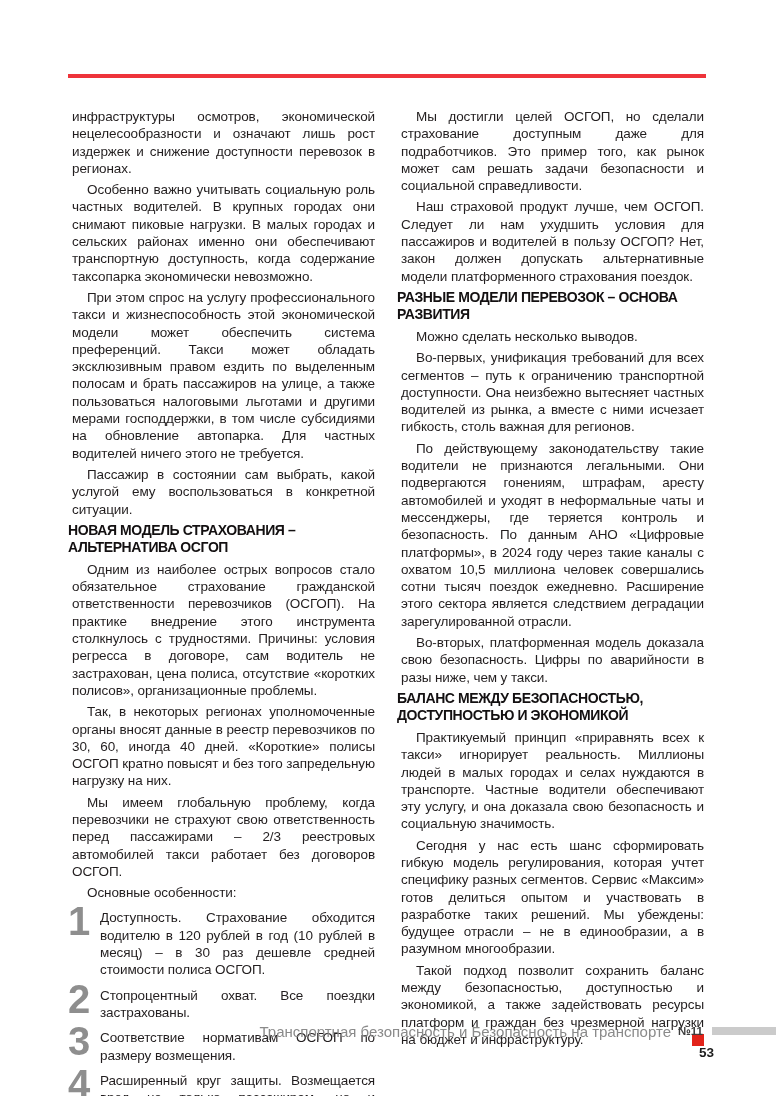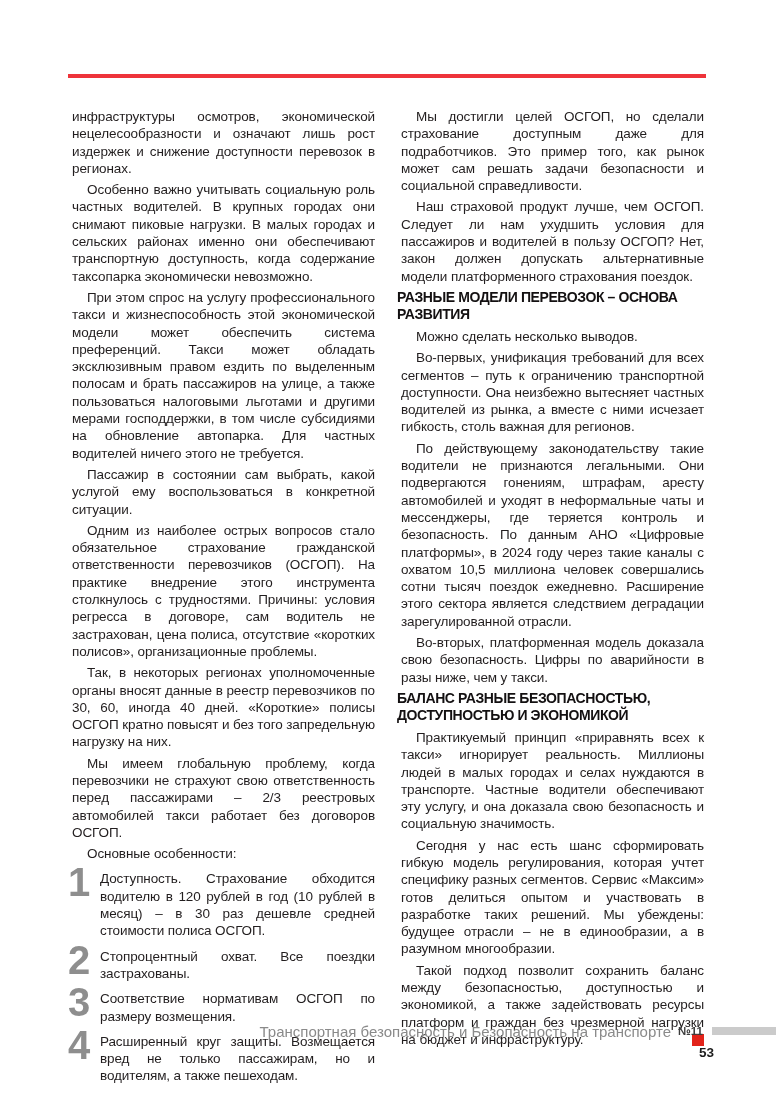--- a/index.html
+++ b/index.html
@@ -73,20 +73,21 @@
   <div class="top-rule"></div>
 
   <div class="content">
 
     <div class="col">
       <p class="body">инфраструктуры осмотров, экономической нецелесообразности и означают лишь рост издержек и снижение доступности перевозок в регионах.</p>
       <p class="body indent">Особенно важно учитывать социальную роль частных водителей. В крупных городах они снимают пиковые нагрузки. В малых городах и сельских районах именно они обеспечивают транспортную доступность, когда содержание таксопарка экономически невозможно.</p>
       <p class="body indent">При этом спрос на услугу профессионального такси и жизнеспособность этой экономической модели может обеспечить система преференций. Такси может обладать эксклюзивным правом ездить по выделенным полосам и брать пассажиров на улице, а также пользоваться налоговыми льготами и другими мерами господдержки, в том числе субсидиями на обновление автопарка. Для частных водителей ничего этого не требуется.</p>
       <p class="body indent">Пассажир в состоянии сам выбрать, какой услугой ему воспользоваться в конкретной ситуации.</p>
 
+      <h3 class="section">НОВАЯ МОДЕЛЬ СТРАХОВАНИЯ – АЛЬТЕРНАТИВА ОСГОП</h3>
 
       <p class="body indent">Одним из наиболее острых вопросов стало обязательное страхование гражданской ответственности перевозчиков (ОСГОП). На практике внедрение этого инструмента столкнулось с трудностями. Причины: условия регресса в договоре, сам водитель не застрахован, цена полиса, отсутствие «коротких полисов», организационные проблемы.</p>
       <p class="body indent">Так, в некоторых регионах уполномоченные органы вносят данные в реестр перевозчиков по 30, 60, иногда 40 дней. «Короткие» полисы ОСГОП кратно повысят и без того запредельную нагрузку на них.</p>
       <p class="body indent">Мы имеем глобальную проблему, когда перевозчики не страхуют свою ответственность перед пассажирами – 2/3 реестровых автомобилей такси работает без договоров ОСГОП.</p>
       <p class="body indent">Основные особенности:</p>
 
       <div class="feature-list">
         <div class="list-item">
           <div class="list-num">1</div>
           <p class="body list-text">Доступность. Страхование обходится водителю в 120 рублей в год (10 рублей в месяц) – в 30 раз дешевле средней стоимости полиса ОСГОП.</p>
@@ -111,21 +112,21 @@
       <p class="body indent">Наш страховой продукт лучше, чем ОСГОП. Следует ли нам ухудшить условия для пассажиров и водителей в пользу ОСГОП? Нет, закон должен допускать альтернативные модели платформенного страхования поездок.</p>
 
       <h3 class="section">РАЗНЫЕ МОДЕЛИ ПЕРЕВОЗОК – ОСНОВА РАЗВИТИЯ</h3>
 
       <p class="body indent">Можно сделать несколько выводов.</p>
       <p class="body indent">Во-первых, унификация требований для всех сегментов – путь к ограничению транспортной доступности. Она неизбежно вытесняет частных водителей из рынка, а вместе с ними исчезает гибкость, столь важная для регионов.</p>
       <p class="body indent">По действующему законодательству такие водители не признаются легальными. Они подвергаются гонениям, штрафам, аресту автомобилей и уходят в неформальные чаты и мессенджеры, где теряется контроль и безопасность. По данным АНО «Цифровые платформы», в 2024 году через такие каналы с охватом 10,5 миллиона человек совершались сотни тысяч поездок ежедневно. Расширение этого сектора является следствием деградации зарегулированной отрасли.</p>
       <p class="body indent">Во-вторых, платформенная модель доказала свою безопасность. Цифры по аварийности в разы ниже, чем у такси.</p>
 
 
-      <h3 class="section">БАЛАНС РАЗНЫЕ БЕЗОПАСНОСТЬЮ, ДОСТУПНОСТЬЮ И ЭКОНОМИКОЙ</h3>
+      <h3 class="section">БАЛАНС МЕЖДУ БЕЗОПАСНОСТЬЮ, ДОСТУПНОСТЬЮ И ЭКОНОМИКОЙ</h3>
 
       <p class="body indent">Практикуемый принцип «приравнять всех к такси» игнорирует реальность. Миллионы людей в малых городах и селах нуждаются в транспорте. Частные водители обеспечивают эту услугу, и она доказала свою безопасность и социальную значимость.</p>
       <p class="body indent">Сегодня у нас есть шанс сформировать гибкую модель регулирования, которая учтет специфику разных сегментов. Сервис «Максим» готов делиться опытом и участвовать в разработке таких решений. Мы убеждены: будущее отрасли – не в единообразии, а в разумном многообразии.</p>
       <p class="body indent last-par"><span>Такой подход позволит сохранить баланс между безопасностью, доступностью и экономикой, а также задействовать ресурсы платформ и граждан без чрезмерной нагрузки на бюджет и инфраструктуру.</span><span class="end-marker"></span></p>
     </div>
 
   </div>
 
   <div class="footer-row">
     <span class="footer-journal">Транспортная безопасность и Безопасность на транспорте</span>

